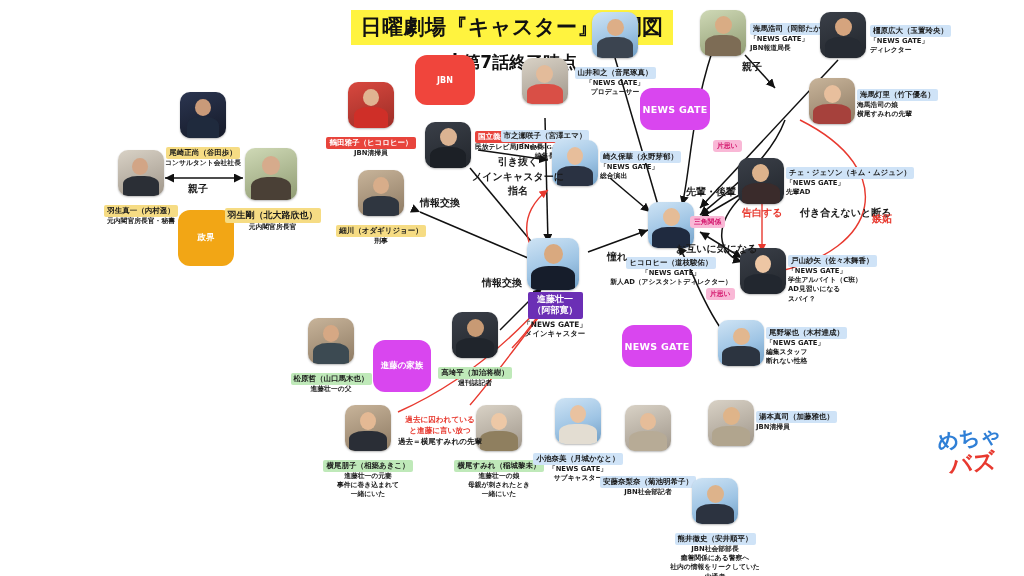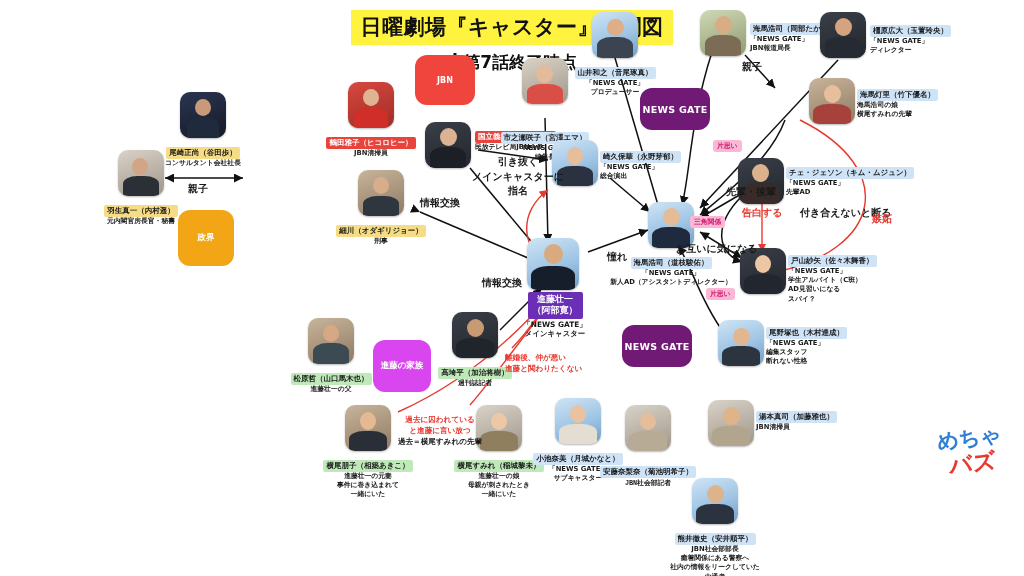--- a/index.html
+++ b/index.html
@@ -40,21 +40,21 @@
   .nm.greenb{background:#bfe9b9;}
   .nm.red{background:#e8443c;color:#fff;}
   .nm.purple{background:#6b2fb5;color:#fff;font-size:9px;padding:2px 5px;}
   .rl{white-space:nowrap;font-size:6.8px;color:#1a1a1a;font-weight:bold;line-height:1.35;}
   .txtblock{position:absolute;}
   .tc{text-align:center;}
 
   
   .gbox{position:absolute;border-radius:12px;display:flex;align-items:center;
         justify-content:center;color:#fff;font-weight:bold;text-align:center;}
-  .gbox.navy{background:#701a75;font-size:9.5px;letter-spacing:.3px;}
+  .gbox.navy{background:#d946ef;font-size:9.5px;letter-spacing:.3px;}
   .gbox.red{background:#f0453c;font-size:8px;}
   .gbox.orange{background:#f2a615;font-size:8.5px;}
   .gbox.grn{background:#d946ef;font-size:8.5px;}
 
   
   .elab{position:absolute;font-size:10px;font-weight:bold;color:#1a1a1a;white-space:nowrap;}
   .elab.pink{background:#f9b8d6;color:#d4176d;padding:1px 4px;border-radius:3px;font-size:6.8px;}
   .elab.redt{color:#e8392f;}
   .ann{position:absolute;font-size:7.6px;font-weight:bold;line-height:1.45;white-space:nowrap;}
   .ann.red{color:#e8392f;}
@@ -162,20 +162,30 @@
     <div class="ph room">
       <i class="head" style="left:14px;top:8px;width:16px;height:17px;background:#d2a586;"></i>
       <i class="body" style="left:5px;top:26px;width:36px;height:20px;background:#2b2f36;"></i>
     </div>
     <div class="txtblock tc" style="left:-42px;top:48px;width:130px;">
       <span class="nm yellow">羽生真一（内村遥）</span>
       <div class="rl">元内閣官房長官・秘書</div>
     </div>
   </div>
 
+  <div class="person" style="left:245px;top:148px;">
+    <div class="ph big green">
+      <i class="head" style="left:17px;top:8px;width:18px;height:19px;background:#d6ab8c;"></i>
+      <i class="body" style="left:6px;top:29px;width:40px;height:23px;background:#4a4036;"></i>
+    </div>
+    <div class="txtblock tc" style="left:-40px;top:55px;width:135px;">
+      <span class="nm yellow" style="font-size:9px;">羽生剛（北大路欣也）</span>
+      <div class="rl">元内閣官房長官</div>
+    </div>
+  </div>
 
   <div class="person" style="left:348px;top:82px;">
     <div class="ph redbg">
       <i class="head" style="left:15px;top:7px;width:16px;height:17px;background:#e0b492;"></i>
       <i class="body" style="left:6px;top:25px;width:34px;height:21px;background:#cf2f28;"></i>
     </div>
     <div class="txtblock tc" style="left:-42px;top:48px;width:130px;">
       <span class="nm red">鶴田雅子（ヒコロヒー）</span>
       <div class="rl">JBN清掃員</div>
     </div>
@@ -201,21 +211,21 @@
       <span class="nm yellow">細川（オダギリジョー）</span>
       <div class="rl">刑事</div>
     </div>
   </div>
 
   <div class="person" style="left:522px;top:58px;">
     <div class="ph room">
       <i class="head" style="left:14px;top:7px;width:17px;height:18px;background:#e3bb9a;"></i>
       <i class="body" style="left:5px;top:26px;width:36px;height:20px;background:#d94f46;"></i>
     </div>
-    <div class="txtblock tc" style="left:-42px;top:48px;width:130px;white-space:pre-line;">
+    <div class="txtblock tc" style="left:-42px;top:48px;width:130px;white-space:pre-line;font-family:Liberation Serif, serif;">
       <span class="nm blue">市之瀬咲子（宮澤エマ）</span>
       <div class="rl" style="white-space:pre-line;">「NEWS GATE」
 編集長</div>
     </div>
   </div>
 
   <div class="person" style="left:592px;top:12px;">
     <div class="ph sky">
       <i class="head" style="left:15px;top:7px;width:17px;height:17px;background:#ddae87;"></i>
       <i class="body" style="left:5px;top:25px;width:36px;height:21px;background:#3b4450;"></i>
@@ -286,21 +296,21 @@
 先輩AD</div>
     </div>
   </div>
 
   <div class="person" style="left:648px;top:202px;">
     <div class="ph sky">
       <i class="head" style="left:15px;top:6px;width:17px;height:18px;background:#e5bc96;"></i>
       <i class="body" style="left:4px;top:25px;width:38px;height:21px;background:#1f2a3f;"></i>
     </div>
     <div class="txtblock tc" style="left:-52px;top:48px;width:150px;">
-      <span class="nm blue">海馬浩司（道枝駿佑）</span>
+      <span class="nm blue">ヒコロヒー（道枝駿佑）</span>
       <div class="rl" style="white-space:pre-line;">「NEWS GATE」
 新人AD（アシスタントディレクター）</div>
     </div>
   </div>
 
   <div class="person" style="left:740px;top:248px;">
     <div class="ph dark">
       <i class="head" style="left:15px;top:7px;width:16px;height:18px;background:#edc6a4;"></i>
       <i class="body" style="left:4px;top:26px;width:38px;height:20px;background:#22272f;"></i>
     </div>
@@ -397,21 +407,21 @@
       <div class="rl" style="white-space:pre-line;">「NEWS GATE」
 サブキャスター</div>
     </div>
   </div>
 
   <div class="person" style="left:625px;top:405px;">
     <div class="ph room">
       <i class="head" style="left:15px;top:8px;width:16px;height:17px;background:#e6bd99;"></i>
       <i class="body" style="left:4px;top:26px;width:38px;height:20px;background:#b7ab96;"></i>
     </div>
-    <div class="txtblock tc" style="left:-42px;top:56px;width:130px;font-family:Liberation Mono, monospace;">
+    <div class="txtblock tc" style="left:-42px;top:64px;width:130px;">
       <span class="nm blue">安藤奈梨奈（菊池明希子）</span>
       <div class="rl">JBN社会部記者</div>
     </div>
   </div>
 
   <div class="person" style="left:708px;top:400px;">
     <div class="ph room">
       <i class="head" style="left:15px;top:7px;width:17px;height:18px;background:#dfb489;"></i>
       <i class="body" style="left:4px;top:26px;width:38px;height:20px;background:#b1a58e;"></i>
     </div>
@@ -436,36 +446,32 @@
   </div>
 
   <div class="elab" style="left:188px;top:182px;">親子</div>
   <div class="elab" style="left:742px;top:60px;">親子</div>
   <div class="elab tc" style="left:472px;top:155px;white-space:pre-line;line-height:1.45;">引き抜く
 メインキャスターに
 指名</div>
   <div class="elab" style="left:420px;top:196px;">情報交換</div>
   <div class="elab" style="left:482px;top:276px;">情報交換</div>
   <div class="elab" style="left:607px;top:250px;">憧れ</div>
-  <div class="elab" style="left:686px;top:185px;margin-left:40px;">先輩・後輩</div>
+  <div class="elab" style="left:686px;top:185px;">先輩・後輩</div>
   <div class="elab" style="left:676px;top:242px;">お互いに気になる</div>
   <div class="elab" style="left:800px;top:206px;">付き合えないと断る</div>
 
   <div class="elab pink" style="left:713px;top:140px;">片思い</div>
   <div class="elab pink" style="left:706px;top:288px;">片思い</div>
   <div class="elab pink" style="left:690px;top:216px;">三角関係</div>
 
   <div class="elab redt" style="left:742px;top:206px;">告白する</div>
   <div class="elab redt" style="left:872px;top:212px;">嫉妬</div>
 
 
-  <div class="ann tc" style="left:505px;top:352px;width:110px;text-align:left;">
-    <div style="color:#e8392f;">離婚後、仲が悪い</div>
-    <div style="color:#e8392f;">進藤と関わりたくない</div>
-  </div>
 
   <div class="ann tc" style="left:375px;top:414px;width:130px;text-align:center;">
     <div style="color:#e8392f;">過去に囚われている</div>
     <div style="color:#e8392f;">と進藤に言い放つ</div>
     <div style="color:#1a1a1a;">過去＝横尾すみれの先輩</div>
   </div>
 
   <div id="buzz">
     <div class="bz bz1">めちゃ</div>
     <div class="bz bz2">バズ</div>

